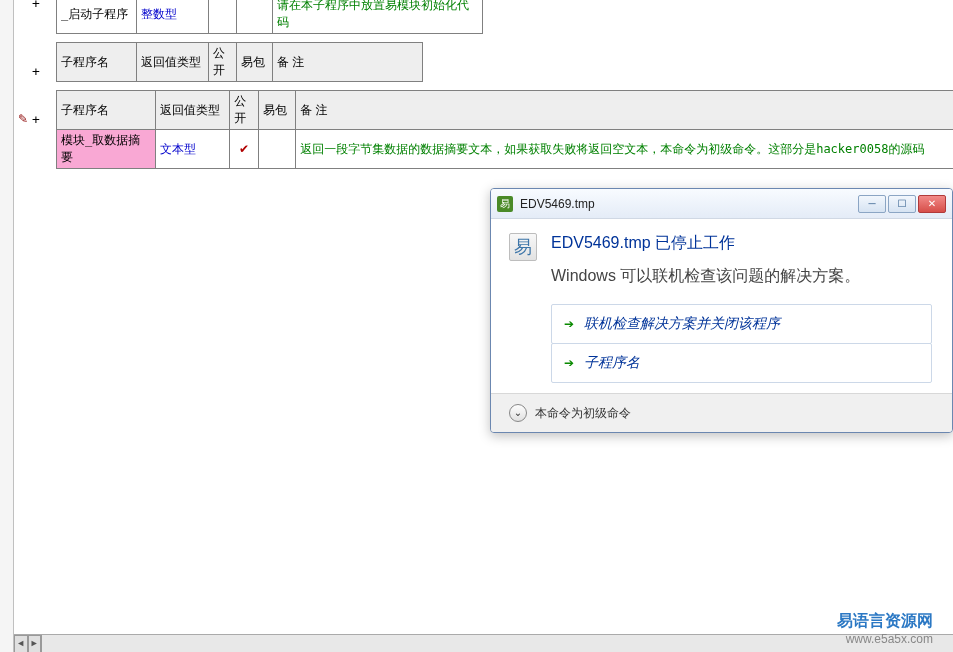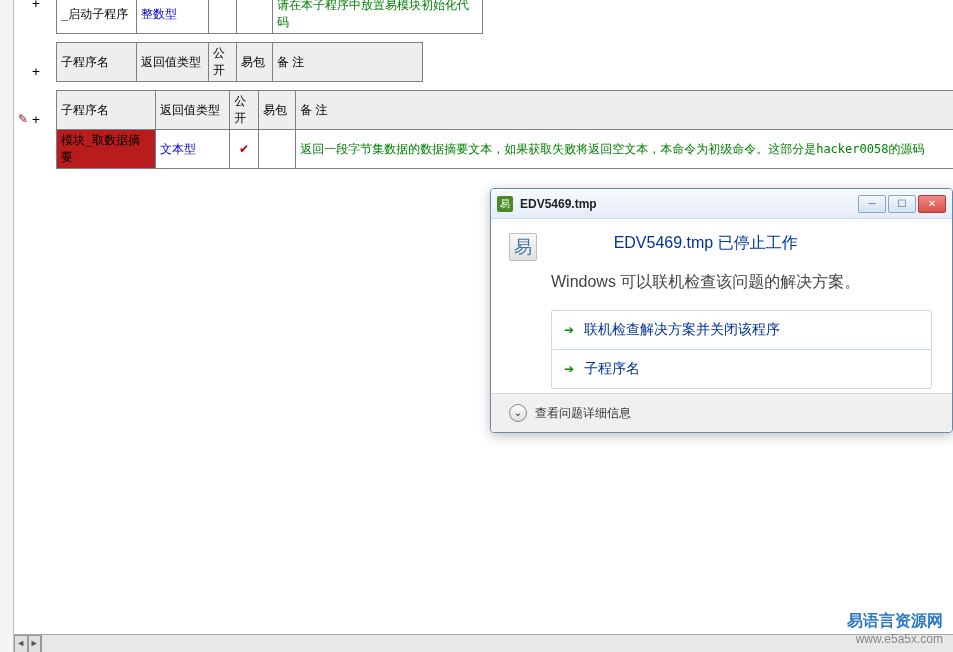--- a/index.html
+++ b/index.html
@@ -70,21 +70,21 @@
     .col-name { width: 80px; }
     .col-rettype { width: 72px; }
     .col-public { width: 28px; text-align: center; }
     .col-ezpkg { width: 36px; text-align: center; }
     .col-comment { min-width: 150px; }
     .col-name-wide { width: 96px; }
     .link-type { color: #0000cc; }
     .check { color: #b00000; text-align: center !important; }
     .comment { color: #008000; font-family: "SimSun", "宋体", monospace; }
     .proc-name { color: #000; font-family: "SimSun", "宋体", monospace; }
-    .cursor-cell { background: #b91c1c; }
+    .cursor-cell { background: #f9a8d4; }
     
     .scroll-h {
       position: absolute;
       left: 14px; bottom: 0; right: 0;
       height: 18px;
       background: #e8e8e8;
       border-top: 1px solid #aaa;
       display: flex;
     }
     .tab-split {
@@ -128,21 +128,20 @@
       background: #4a8a28;
       border-radius: 2px;
       margin-right: 7px;
       font-size: 10px; color: #fff; text-align: center; line-height: 16px;
     }
     .dialog-title {
       font-family: "Microsoft YaHei", "Segoe UI", sans-serif;
       font-size: 12px;
       color: #222;
       flex: 1;
-      font-weight: bold;
     }
     .win-btns { display: flex; gap: 2px; margin-left: auto; }
     .win-btn {
       width: 28px; height: 18px;
       border: 1px solid #8ba5c4;
       border-radius: 2px;
       background: linear-gradient(to bottom, #f2f7fd, #d6e3f2);
       font-size: 10px;
       text-align:center;
       line-height:15px;
@@ -164,62 +163,62 @@
       width: 28px; height: 28px;
       border: 1px solid #bdbdbd;
       background: linear-gradient(to bottom, #f8f8f8, #e2e2e2);
       border-radius:2px;
       font-size:18px;
       color:#3d75a8;
       text-align:center;
       line-height:26px;
     }
     .body-head-txt h2 {
-      font-size: 16px; color: #003399; font-weight:normal; margin-bottom:18px;text-align:center;
+      font-size: 16px; color: #003399; font-weight:normal; margin-bottom:12px;
     }
     .body-head-txt p {
       font-size:16px; color:#444;
     }
     .options { margin-top:18px; margin-left: 42px; }
     .opt-row {
       display:flex; align-items:center;
       padding:10px 12px;
       border:1px solid #ccd8e8;
       border-radius:2px;
       margin-top:-1px;
       background:#fff;
       cursor:pointer;
     }
     .opt-arrow {
       color:#0a8a00;
       margin-right:10px;
       font-size:12px;
     }
     .opt-label {
-      font-size:14px; color:#003399;
+      font-size:14px; color:#003399;font-style:italic;
     }
     .dialog-footer {
       position:absolute; left:0; right:0; bottom:0;
       padding:10px 18px;
       background:#f0f0f0;
       border-top:1px solid #d8d8d8;
       display:flex; align-items:center;
       font-family: "Microsoft YaHei", "Segoe UI", sans-serif;
     }
     .details-btn {
       width:18px;height:18px;border-radius:50%;
       border:1px solid #888;
       background:linear-gradient(to bottom,#fdfdfd,#e0e0e0);
       font-size:10px;text-align:center;line-height:16px;color:#333;
       margin-right:8px;cursor:pointer;
     }
     .details-label { font-size:12px; color:#333; cursor:pointer; }
     
     .watermark {
-      position:absolute; right:10px; bottom:6px;
+      position:absolute; right:20px; bottom:6px;
       text-align:right;
       font-family: "Microsoft YaHei", sans-serif;
     }
     .watermark .cn { font-size:16px; color:#2b78c4; font-weight:bold; }
     .watermark .url { font-size:12px; color:#888; letter-spacing:0px; }
   </style>
 </head>
 <body>
 
 <div class="editor-bg">
@@ -313,20 +312,20 @@
         <span class="opt-label">联机检查解决方案并关闭该程序</span>
       </div>
       <div class="opt-row">
         <span class="opt-arrow">➔</span>
         <span class="opt-label">子程序名</span>
       </div>
     </div>
   </div>
   <div class="dialog-footer">
     <div class="details-btn">⌄</div>
-    <div class="details-label">查看问题详细信息</div>
+    <div class="details-label">本命令为初级命令</div>
   </div>
 </div>
 
 <div class="watermark">
   <div class="cn">易语言资源网</div>
   <div class="url">www.e5a5x.com</div>
 </div>
 
 </body></html>

